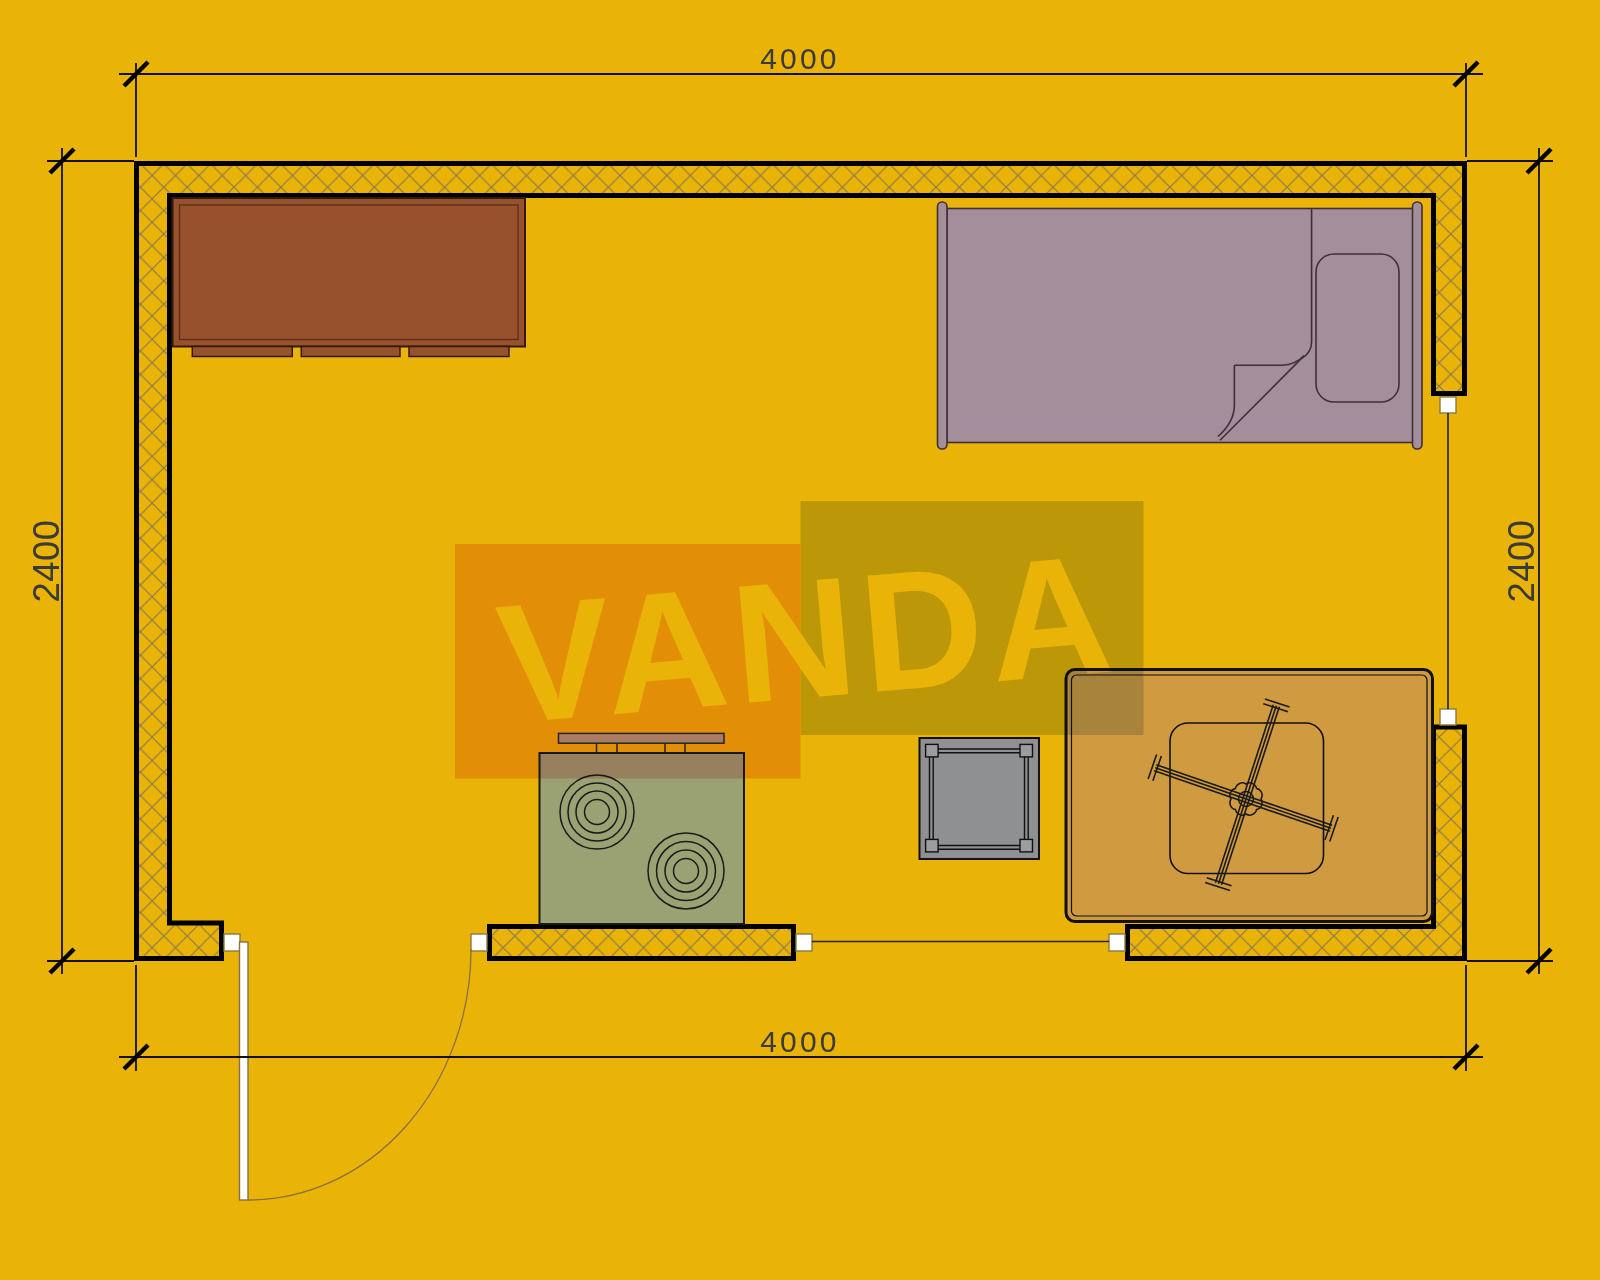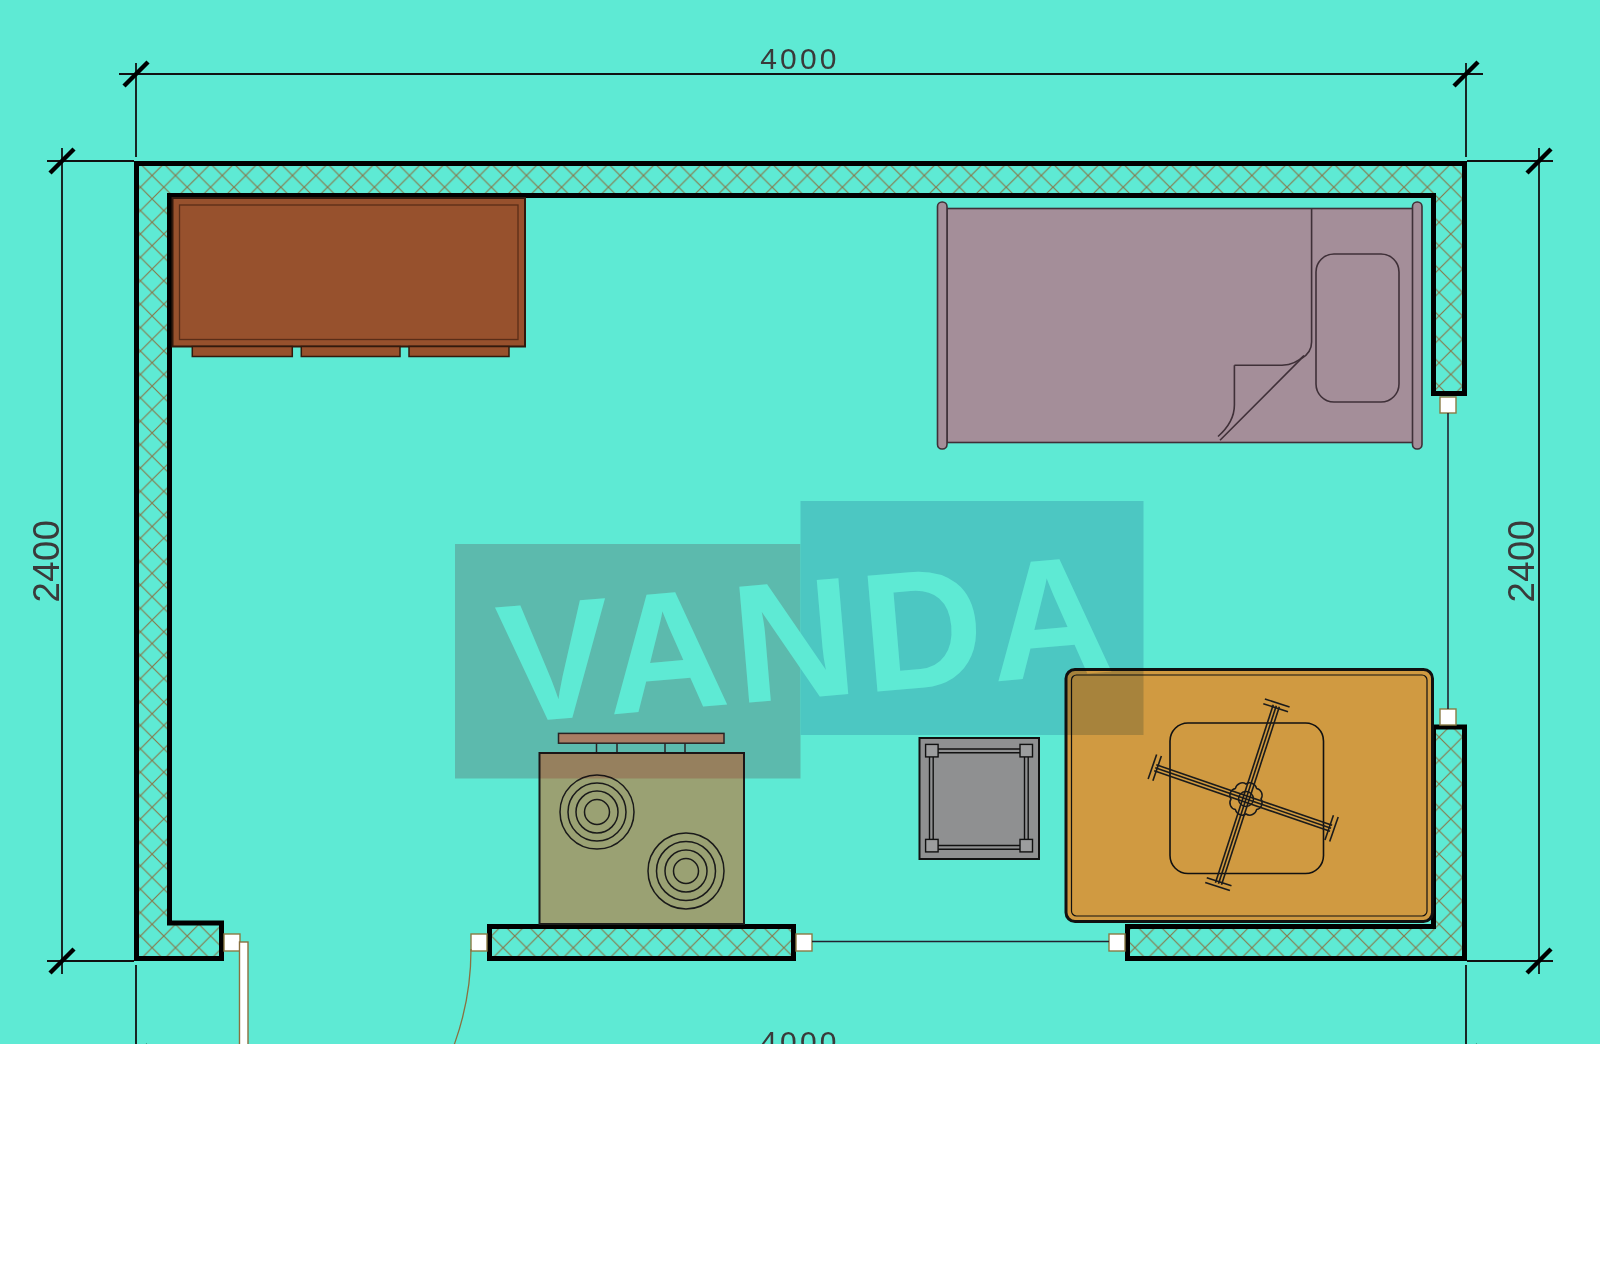--- a/index.html
+++ b/index.html
@@ -1,16 +1,16 @@
 <!DOCTYPE html>
 <html><head>
 <meta charset="utf-8">
 <style>
   html,body{margin:0;padding:0;background:#fff;}
-  #page{position:relative;width:1600px;height:1044px;background:#5eead4;overflow:hidden;
+  #page{position:relative;width:1600px;height:1280px;background:#eab308;overflow:hidden;
         font-family:"Liberation Sans",sans-serif;}
   svg{position:absolute;left:0;top:0;}
 </style>
 </head>
 <body>
 <div id="page">
 <svg width="1600" height="1280" viewBox="0 0 1600 1280">
   <defs>
     <pattern id="hatch" patternUnits="userSpaceOnUse" width="23.4" height="23.4">
       <path d="M-2,-2 L25.4,25.4 M25.4,-2 L-2,25.4" stroke="#87794d" stroke-width="1.2" fill="none"></path>

